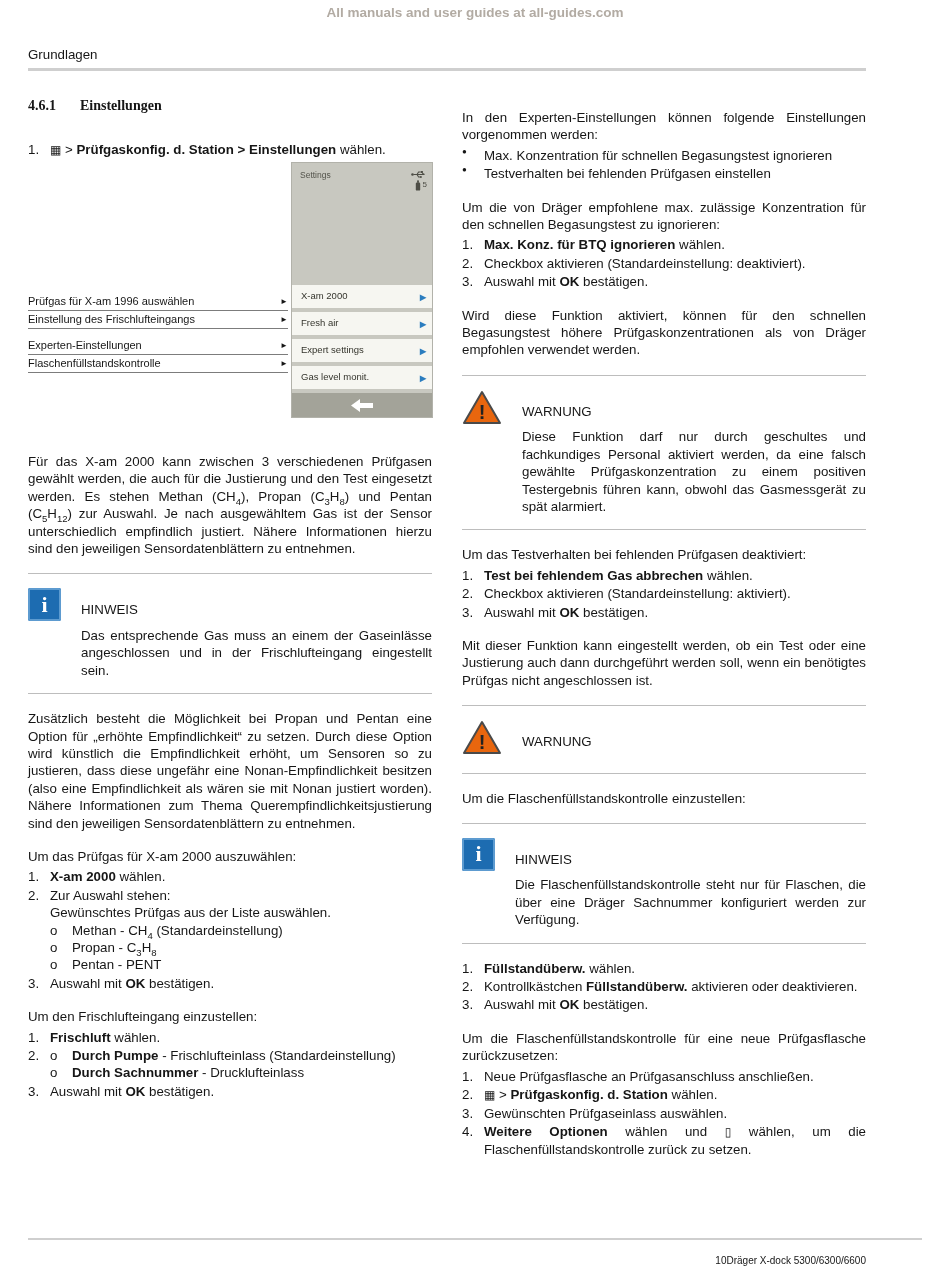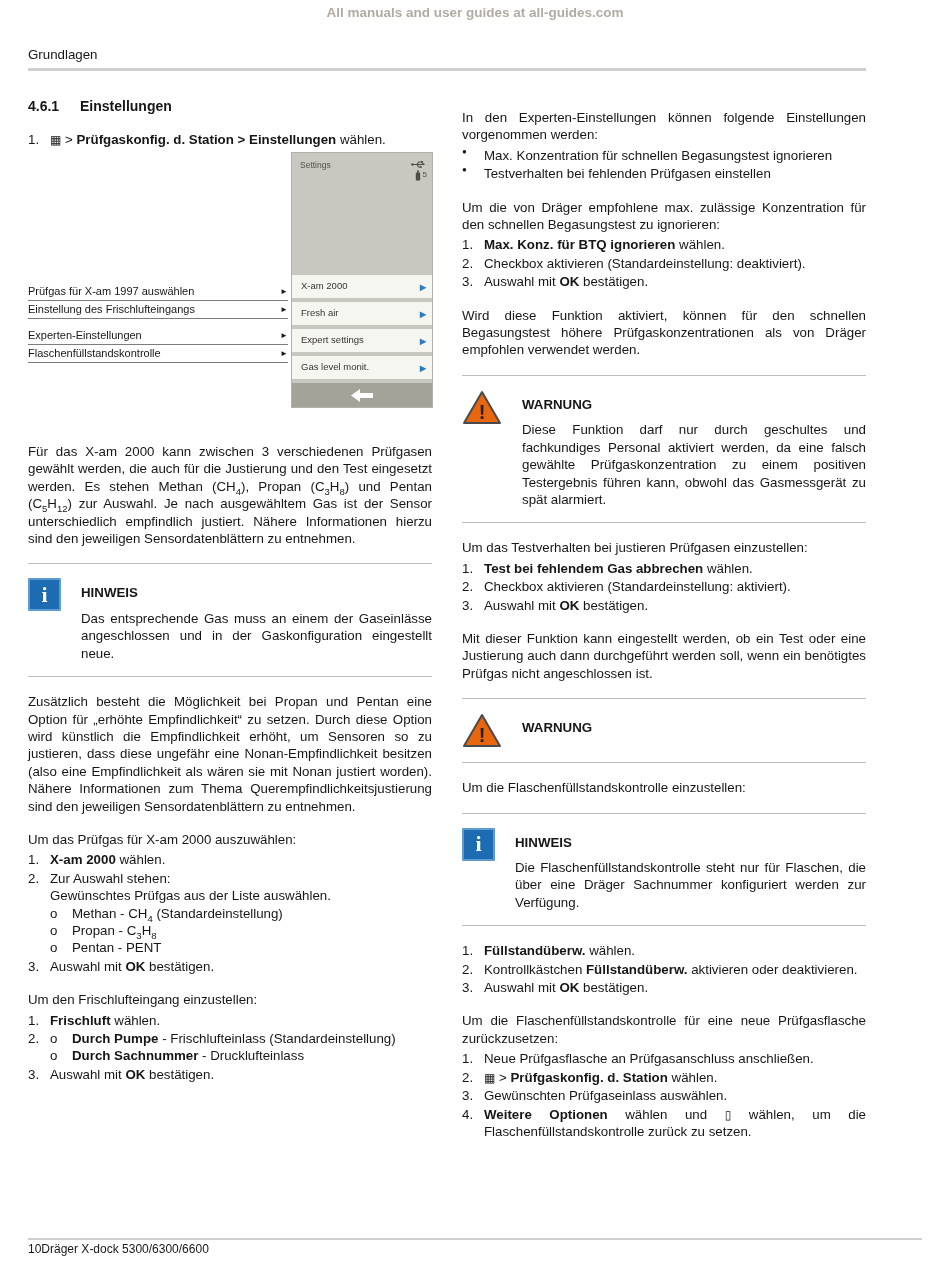--- a/index.html
+++ b/index.html
@@ -5,21 +5,21 @@
   html,body{margin:0;padding:0;background:#e8e8e8;}
   .page{position:relative;width:950px;height:1287px;background:#ffffff;
         font-family:"Liberation Sans",sans-serif;font-size:13.3px;line-height:1.31;
         color:#161616;overflow:hidden;margin:0 auto;}
   .watermark{position:absolute;top:4px;left:0;width:100%;text-align:center;
              font-size:13.5px;font-weight:bold;color:#b2aba3;}
   .kopf{position:absolute;top:46px;left:28px;width:838px;}
   .krule{margin-top:5px;height:3px;background:#cfcfcf;}
   .columns{position:absolute;top:95px;left:28px;width:838px;display:flex;gap:30px;}
   .col{width:404px;}
-  .h461{font-size:14px;font-weight:bold;margin:2px 0 16px;display:flex;}
+  .h461{font-size:14px;font-weight:bold;margin:2px 0 26px;display:flex;font-family:Liberation Serif, serif;}
   .h461 .hnum{width:52px;flex:none;}
   .p{text-align:justify;margin:12px 0 16px;}
   .intro{text-align:justify;margin:14px 0 3px;}
   .olist{margin:0 0 16px;}
   .li{display:flex;margin:0 0 1px;}
   .li > .num{flex:none;width:22px;}
   .li > .txt{flex:1;text-align:justify;}
   .subli{display:flex;}
   .subli > .onum{flex:none;width:22px;}
   .subli > .stxt{flex:1;}
@@ -31,21 +31,21 @@
   
   .notebox,.warnbox{display:flex;gap:20px;border-top:1px solid #bdbdbd;border-bottom:1px solid #bdbdbd;
                     padding:12px 0 14px;margin:0 0 16px;}
   .nicon{flex:none;width:33px;height:33px;margin-top:2px;background:#1d6cb1;border-radius:2px;
          box-shadow:inset 0 0 0 2px #5d9bd0;color:#fff;display:flex;align-items:center;justify-content:center;
          font-family:"Liberation Serif",serif;font-weight:bold;font-size:22px;}
   .wicon{flex:none;width:40px;height:35px;margin-top:2px;}
   .wicon text{font-size:20px;font-weight:bold;fill:#222;text-anchor:middle;
               font-family:"Liberation Sans",sans-serif;}
   .nbody{flex:1;}
-  .ntitle{font-weight:bold;margin:8px 0 8px;}
+  .ntitle{font-weight:normal;margin:15px 0 8px;}
   .ntext{text-align:justify;}
   
   .figure{position:relative;height:266px;margin:4px 0 24px;}
   .device{position:absolute;top:0;right:0;width:140px;height:254px;background:#c8c8c0;
           outline:1px solid #b2b2aa;}
   .dev-head{position:absolute;top:0;left:0;right:0;display:flex;justify-content:space-between;
             padding:7px 5px 0 8px;color:#53534b;font-size:8.5px;}
   .dev-icons{display:flex;flex-direction:column;align-items:flex-end;gap:1px;}
   .dev-brow{display:flex;align-items:center;gap:2px;}
   .dev-badge{font-size:8px;color:#4e4e46;}
@@ -56,21 +56,21 @@
   .dev-back{position:absolute;bottom:0;left:0;right:0;height:24px;background:#a3a399;
             display:flex;align-items:center;justify-content:center;}
   .callout{position:absolute;left:0;width:260px;height:18px;border-bottom:1px solid #7c7c7c;
            display:flex;justify-content:space-between;align-items:flex-end;
            font-size:11px;line-height:1.2;padding-bottom:2px;}
   .callout .ctri{font-size:8px;margin-bottom:1px;}
   .co1{top:127px;} .co2{top:145px;} .co3{top:171px;} .co4{top:189px;}
   
   .footer{position:absolute;left:28px;top:1238px;width:894px;}
   .frule{height:2px;background:#cfcfcf;}
-  .frow{display:flex;justify-content:flex-start;margin-top:2px;font-size:12px;}
+  .frow{display:flex;justify-content:flex-end;margin-top:14px;font-size:10px;}
   .frow .docname{padding-right:56px;}
 </style>
 </head>
 <body>
 
 <div class="page">
 
   <div class="watermark">All manuals and user guides at all-guides.com</div>
 
   <div class="kopf">
@@ -87,21 +87,21 @@
         <span class="htitle">Einstellungen</span>
       </div>
 
       <div class="li">
         <span class="num">1.</span>
         <span class="txt"><span class="inline-icon icon-menu">▦</span><span> &gt; </span><b>Prüfgaskonfig. d. Station</b><b> &gt; </b><b>Einstellungen</b><span> wählen.</span></span>
       </div>
 
       <div class="figure">
         <div class="callout co1">
-          <span>Prüfgas für X-am 1997 auswählen</span>
+          <span>Prüfgas für X-am 1996 auswählen</span>
           <span class="ctri">►</span>
         </div>
         <div class="callout co2">
           <span>Einstellung des Frischlufteingangs</span>
           <span class="ctri">►</span>
         </div>
         <div class="callout co3">
           <span>Experten-Einstellungen</span>
           <span class="ctri">►</span>
         </div>
@@ -156,21 +156,21 @@
       </div>
 
       <div class="p"><span>Für das X-am 2000 kann zwischen 3 verschiedenen Prüfgasen gewählt werden, die auch für die Justierung und den Test eingesetzt werden. Es stehen Methan (CH</span><sub>4</sub><span>), Propan (C</span><sub>3</sub><span>H</span><sub>8</sub><span>) und Pentan (C</span><sub>5</sub><span>H</span><sub>12</sub><span>) zur Auswahl. Je nach ausgewähltem Gas ist der Sensor unterschiedlich empfindlich justiert. Nähere Informationen hierzu sind den jeweiligen Sensordatenblättern zu entnehmen.</span></div>
 
       <div class="notebox">
         <div class="nicon">
           <span>i</span>
         </div>
         <div class="nbody">
           <div class="ntitle">HINWEIS</div>
-          <div class="ntext">Das entsprechende Gas muss an einem der Gaseinlässe angeschlossen und in der Gaskonfiguration eingestellt neue.</div>
+          <div class="ntext">Das entsprechende Gas muss an einem der Gaseinlässe angeschlossen und in der Frischlufteingang eingestellt sein.</div>
         </div>
       </div>
 
       <div class="p">Zusätzlich besteht die Möglichkeit bei Propan und Pentan eine Option für „erhöhte Empfindlichkeit“ zu setzen. Durch diese Option wird künstlich die Empfindlichkeit erhöht, um Sensoren so zu justieren, dass diese ungefähr eine Nonan-Empfindlichkeit besitzen (also eine Empfindlichkeit als wären sie mit Nonan justiert worden). Nähere Informationen zum Thema Querempfindlichkeitsjustierung sind den jeweiligen Sensordatenblättern zu entnehmen.</div>
 
       <div class="intro">Um das Prüfgas für X-am 2000 auszuwählen:</div>
       <div class="olist">
         <div class="li">
           <span class="num">1.</span>
           <span class="txt"><b>X-am 2000</b><span> wählen.</span></span>
@@ -263,21 +263,21 @@
         <svg class="wicon" viewBox="0 0 40 35">
           <path d="M20 2 L38 33 L2 33 Z" fill="#e8660e" stroke="#4a4a4a" stroke-width="2" stroke-linejoin="round"></path>
           <text x="20" y="29">!</text>
         </svg>
         <div class="nbody">
           <div class="ntitle">WARNUNG</div>
           <div class="ntext">Diese Funktion darf nur durch geschultes und fachkundiges Personal aktiviert werden, da eine falsch gewählte Prüfgaskonzentration zu einem positiven Testergebnis führen kann, obwohl das Gasmessgerät zu spät alarmiert.</div>
         </div>
       </div>
 
-      <div class="intro">Um das Testverhalten bei justieren Prüfgasen einzustellen:</div>
+      <div class="intro">Um das Testverhalten bei fehlenden Prüfgasen deaktiviert:</div>
       <div class="olist">
         <div class="li">
           <span class="num">1.</span>
           <span class="txt"><b>Test bei fehlendem Gas abbrechen</b><span> wählen.</span></span>
         </div>
         <div class="li">
           <span class="num">2.</span>
           <span class="txt"><span>Checkbox aktivieren (Standardeinstellung: aktiviert).</span></span>
         </div>
         <div class="li">

